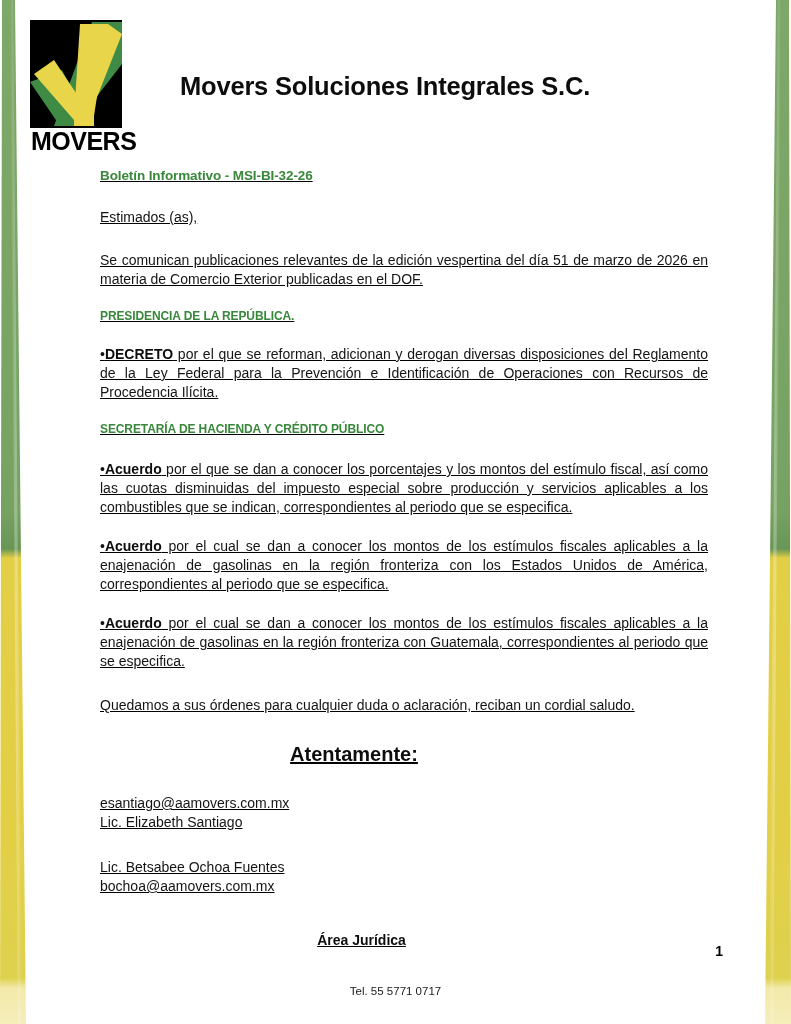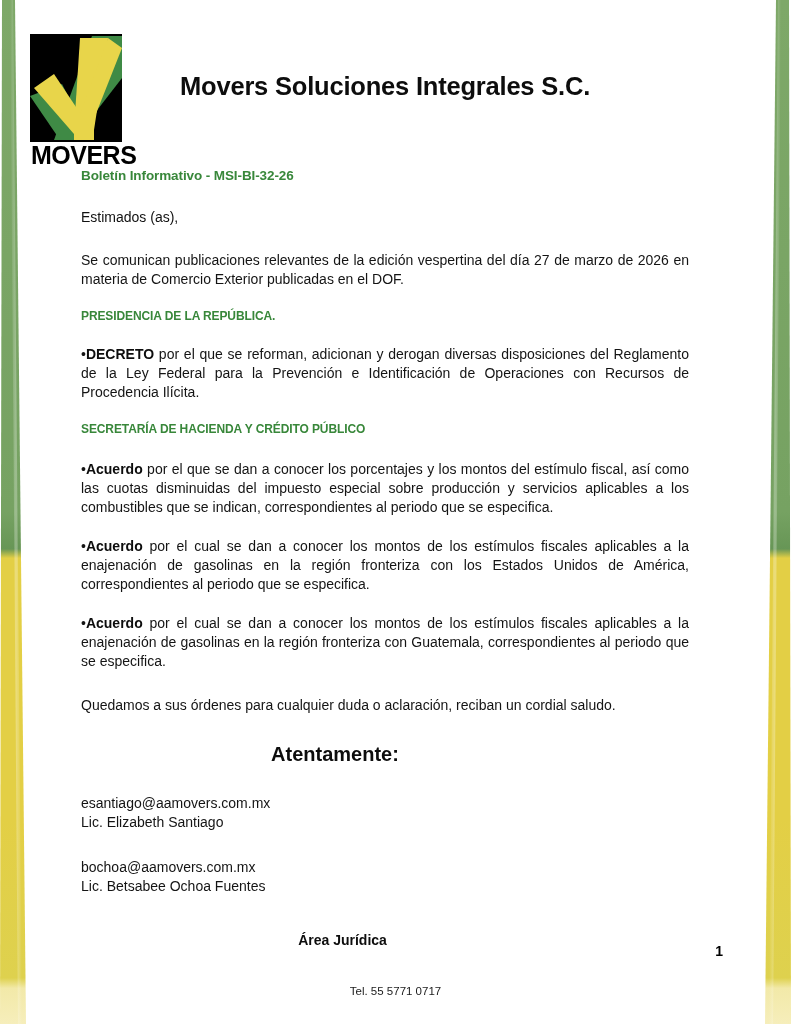--- a/index.html
+++ b/index.html
@@ -32,43 +32,44 @@
   
   .header {
     position: absolute;
     left: 0; right: 0;
     top: 18px;
     height: 130px;
   }
   .logo {
     position: absolute;
     left: 28px;
-    top: 16px;
+    top: 2px;
     width: 108px;
     height: 132px;
   }
   .logo svg { display: block; }
 
   .company-title {
     position: absolute;
     left: 180px;
     top: 54px;
     font-size: 25.5px;
     font-weight: bold;
     letter-spacing: -0.2px;
     color: #0d0d0d;
     white-space: nowrap;
   }
 
   
   .content {
     position: absolute;
-    left: 81px;
+    left: 100px;
     top: 168px;
     width: 608px;
+    text-decoration: underline;
   }
 
   .kicker {
     color: #38873a;
     font-weight: bold;
     font-size: 13.5px;
     letter-spacing: -0.1px;
     margin: 0 0 26px 0;
   }
 
@@ -231,21 +232,21 @@
 
     <div class="company-title">Movers Soluciones Integrales S.C.</div>
   </div>
 
   <div class="content">
 
     <div class="kicker">Boletín Informativo - MSI-BI-32-26</div>
 
     <div class="greeting">Estimados (as),</div>
 
-    <p class="body-text">Se comunican publicaciones relevantes de la edición vespertina del día 27 de marzo de 2026 en materia de Comercio Exterior publicadas en el DOF.</p>
+    <p class="body-text">Se comunican publicaciones relevantes de la edición vespertina del día 51 de marzo de 2026 en materia de Comercio Exterior publicadas en el DOF.</p>
 
     <h2 class="section">PRESIDENCIA DE LA REPÚBLICA.</h2>
 
     <p class="body-text"><span>•</span><span class="lead">DECRETO</span><span> por el que se reforman, adicionan y derogan diversas disposiciones del Reglamento de la Ley Federal para la Prevención e Identificación de Operaciones con Recursos de Procedencia Ilícita.</span></p>
 
     <h2 class="section tight">SECRETARÍA DE HACIENDA Y CRÉDITO PÚBLICO</h2>
 
     <p class="body-text"><span>•</span><span class="lead">Acuerdo</span><span> por el que se dan a conocer los porcentajes y los montos del estímulo fiscal, así como las cuotas disminuidas del impuesto especial sobre producción y servicios aplicables a los combustibles que se indican, correspondientes al periodo que se especifica.</span></p>
 
     <p class="body-text"><span>•</span><span class="lead">Acuerdo</span><span> por el cual se dan a conocer los montos de los estímulos fiscales aplicables a la enajenación de gasolinas en la región fronteriza con los Estados Unidos de América, correspondientes al periodo que se especifica.</span></p>
@@ -255,22 +256,22 @@
     <div class="closing">Quedamos a sus órdenes para cualquier duda o aclaración, reciban un cordial saludo.</div>
 
     <div class="atentamente">Atentamente:</div>
 
     <div class="signer">
       <div>esantiago@aamovers.com.mx</div>
       <div>Lic. Elizabeth Santiago</div>
     </div>
 
     <div class="signer second">
+      <div>Lic. Betsabee Ochoa Fuentes</div>
       <div>bochoa@aamovers.com.mx</div>
-      <div>Lic. Betsabee Ochoa Fuentes</div>
     </div>
 
     <div class="area">Área Jurídica</div>
   </div>
 
   <div class="footer">
     <div class="footer-line">Tel. 55 5771 0717</div>
   </div>
 
   <div class="page-number">1</div>

